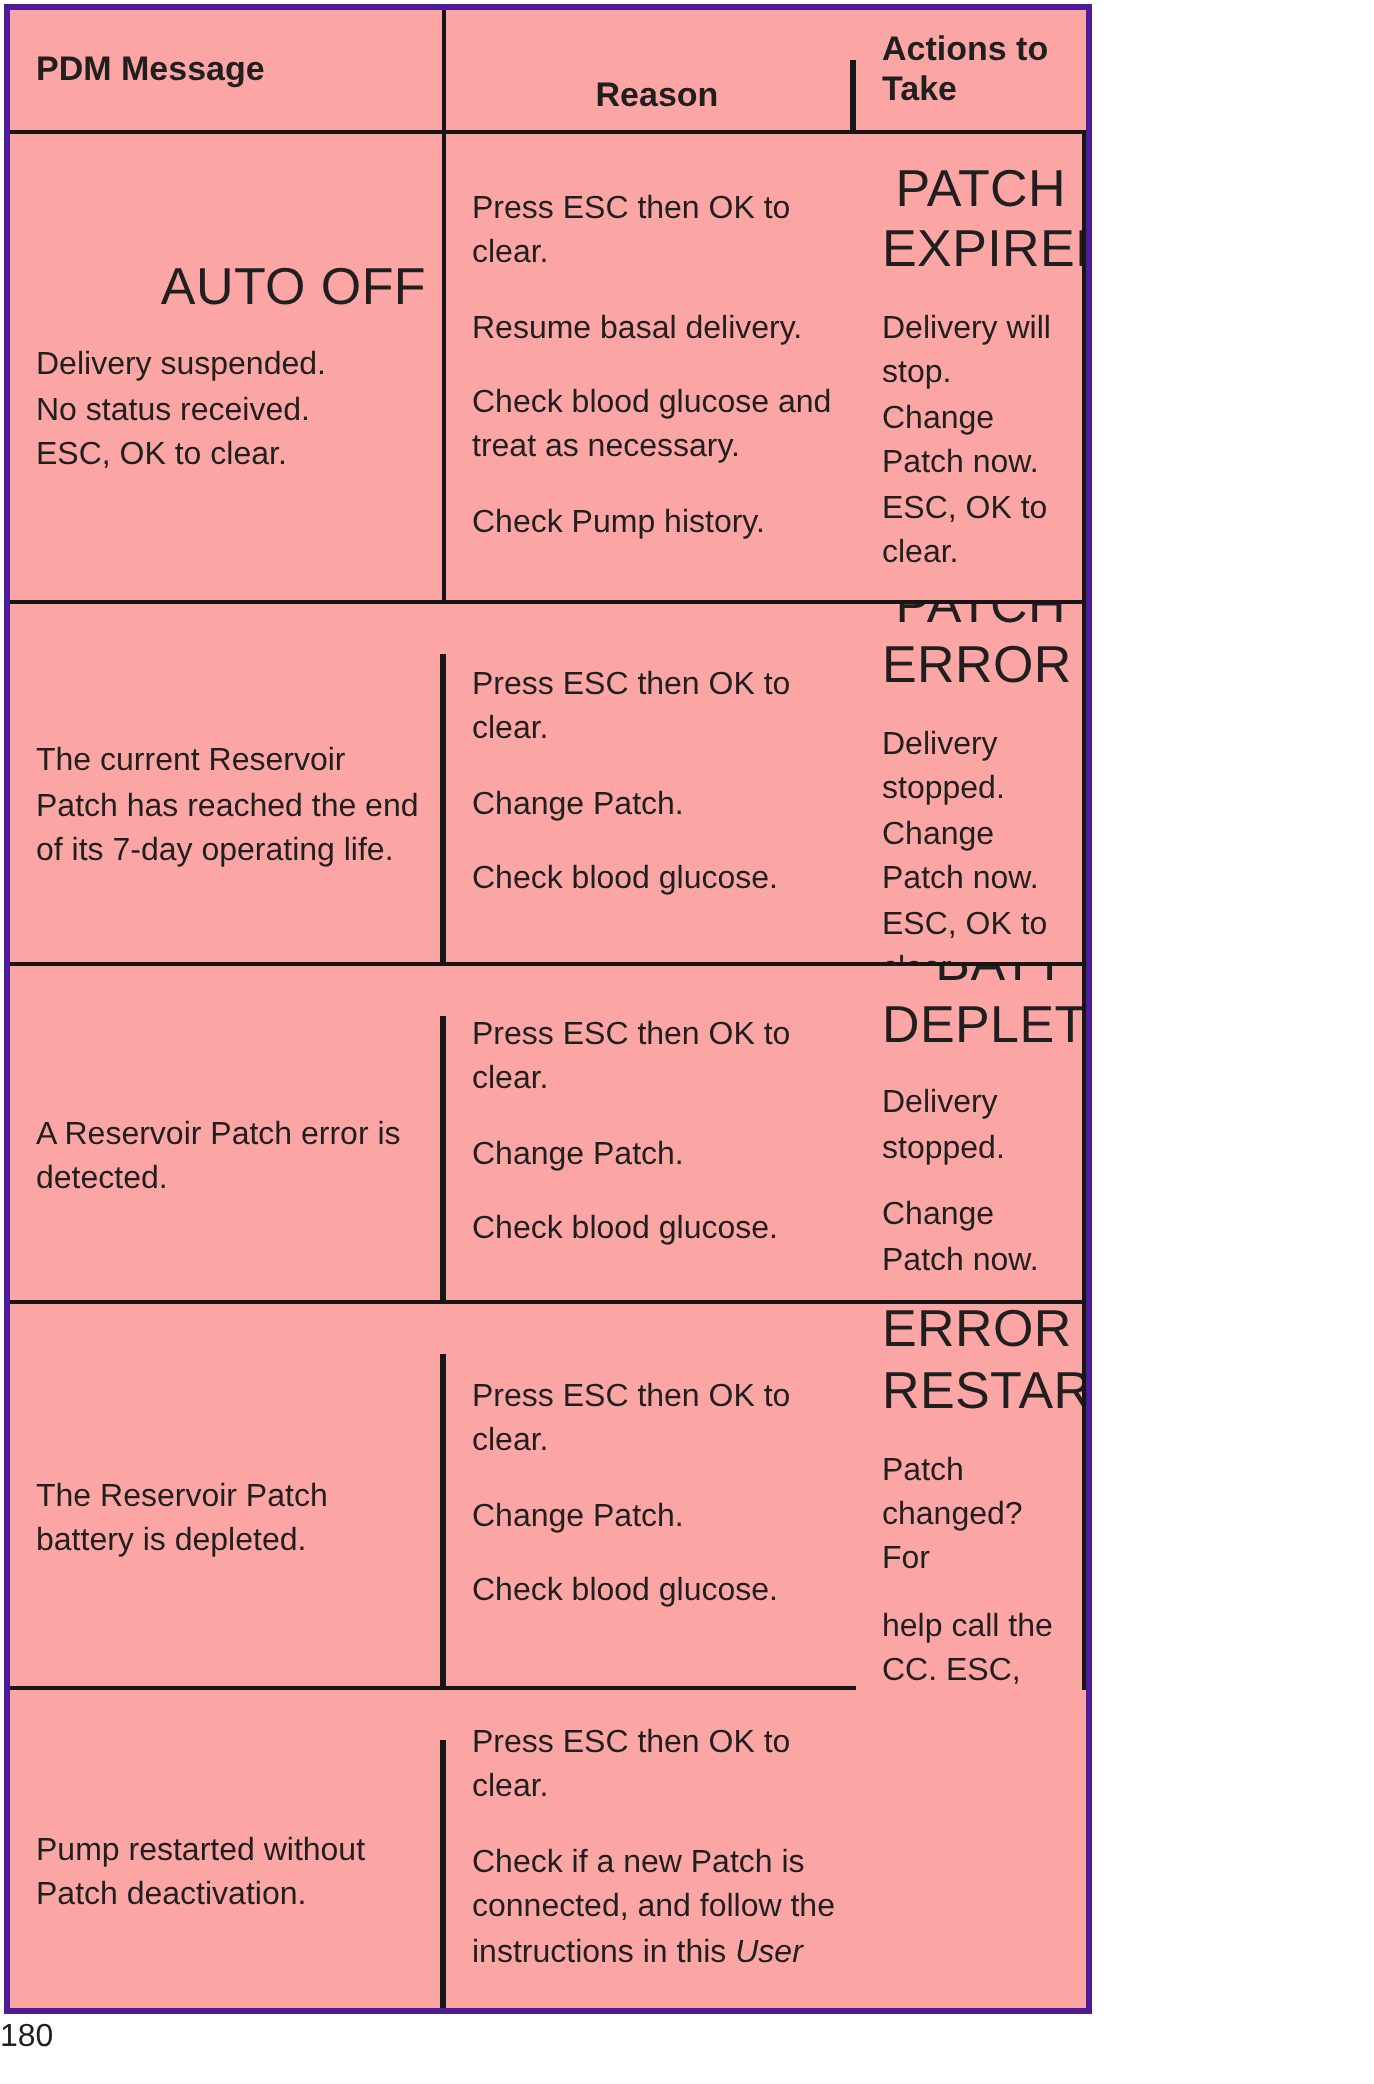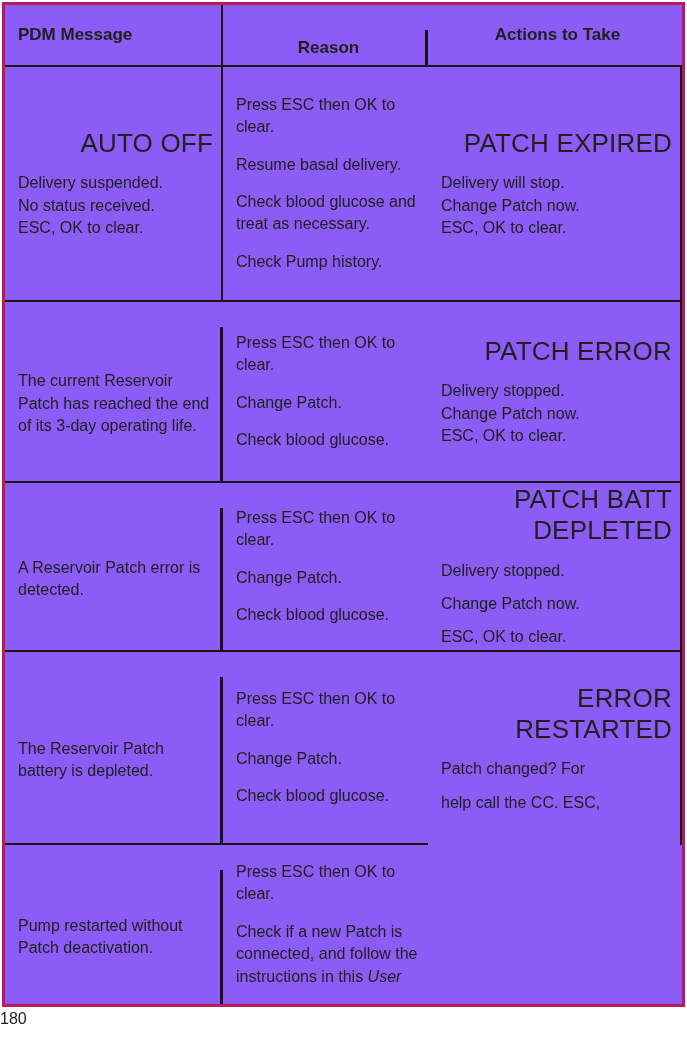--- a/index.html
+++ b/index.html
@@ -5,26 +5,26 @@
   * { box-sizing: border-box; margin: 0; padding: 0; }
   html, body { background: #ffffff; }
   body {
     width: 687px; height: 1042px;
     position: relative;
     font-family: "Liberation Sans", "DejaVu Sans", sans-serif;
     color: #1f1f1f;
   }
   .tbl {
     position: absolute; left: 2px; top: 2px;
-    width: 683px; height: 1005px;
-    border: 3px solid #be185d;
+    width: 544px; height: 1005px;
+    border: 3px solid #4c1d95;
     display: grid;
     grid-template-columns: 218px 205px 1fr;
     grid-template-rows: 62px 235px 181px 169px 193px 1fr;
-    background: #8b5cf6;
+    background: #fca5a5;
   }
   .cell {
     overflow: hidden;
     display: flex; flex-direction: column; justify-content: center;
     padding: 6px 8px 6px 13px;
   }
   .col1 { border-right: 2px solid #161616; }
   .col2 { border-right: 3px solid #161616; padding-right: 4px; margin-top: 25px; }
   .row-sep { border-bottom: 2px solid #161616; }
   .hcell {
@@ -75,21 +75,21 @@
 
   <div class="cell col1 row-sep">
     <div class="msg-title">PATCH EXPIRED</div>
     <div>
       <div class="line">Delivery will stop.</div>
       <div class="line">Change Patch now.</div>
       <div class="line">ESC, OK to clear.</div>
     </div>
   </div>
   <div class="cell col2 row-sep">
-    <div class="reason-text">The current Reservoir Patch has reached the end of its 3-day operating life.</div>
+    <div class="reason-text">The current Reservoir Patch has reached the end of its 7-day operating life.</div>
   </div>
   <div class="cell row-sep">
     <p class="para">Press ESC then OK to clear.</p>
     <p class="para">Change Patch.</p>
     <p class="para">Check blood glucose.</p>
   </div>
 
   <div class="cell col1 row-sep">
     <div class="msg-title">PATCH ERROR</div>
     <div>

